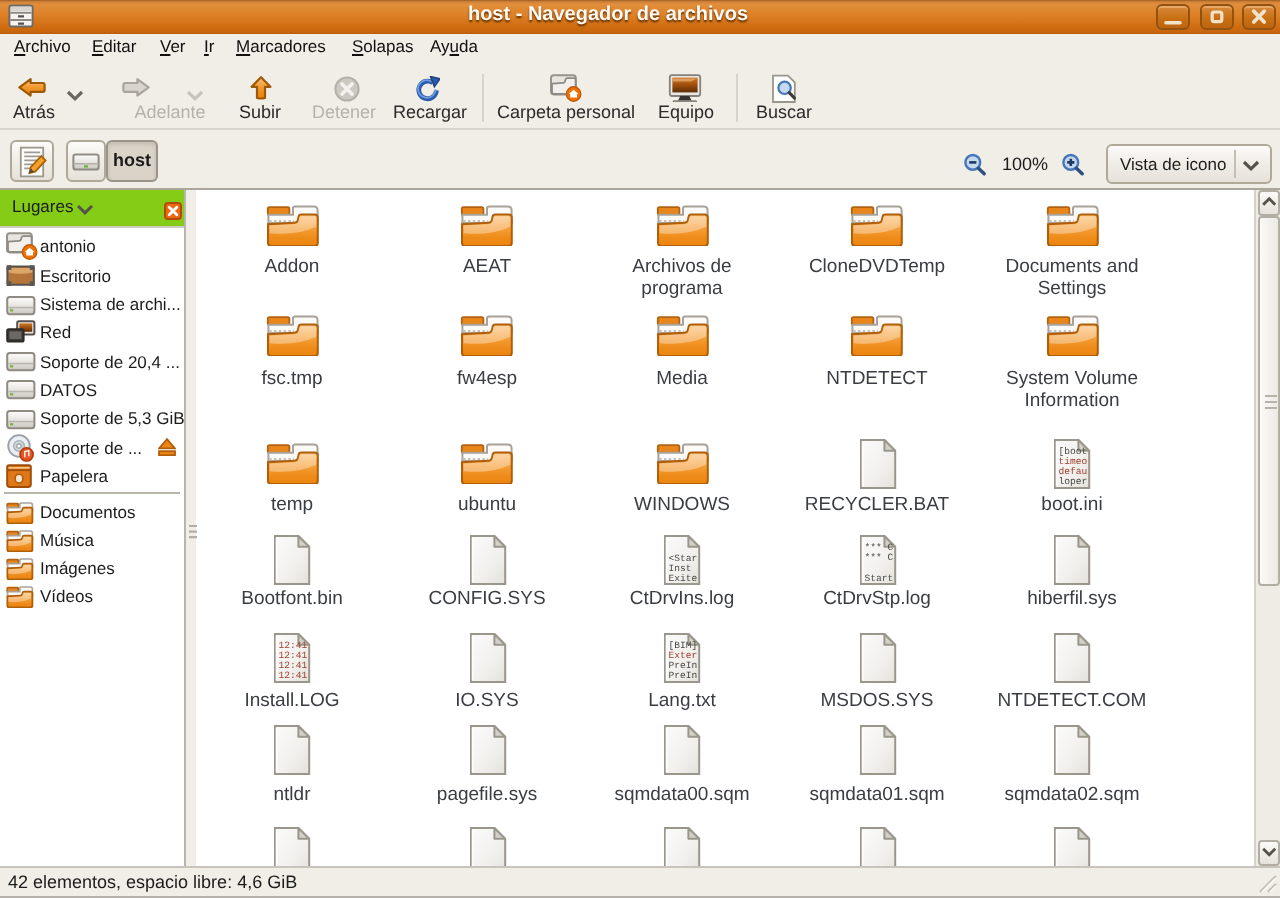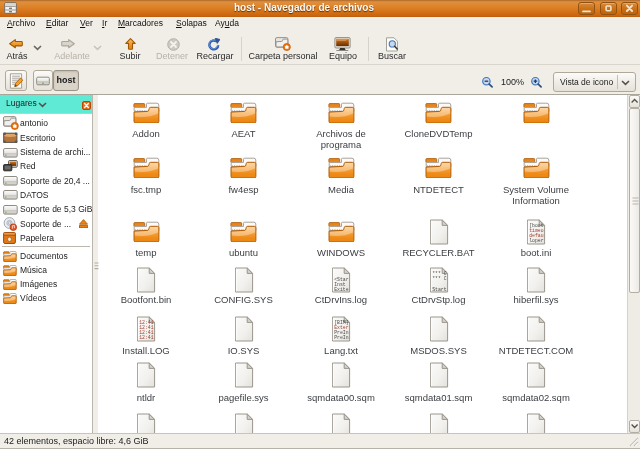--- a/index.html
+++ b/index.html
@@ -201,21 +201,21 @@
 <svg width="14" height="10" style="position:absolute;left:9px;top:7px">
         <use href="#aback"></use>
       </svg>
       <div class="tlabel" style="left:17px;top:19px;width:120px;transform:translateX(-60px)">Atrás</div>
       <svg width="9" height="6" style="position:absolute;left:33px;top:13px">
         <path d="M1,1 l3.5,3.4 L8,1" stroke="#6b675f" stroke-width="1.6" fill="none"></path>
       </svg>
 <svg width="14" height="10" style="position:absolute;left:61px;top:7px">
         <use href="#afwd"></use>
       </svg>
-      <div class="tlabel dis" style="left:68px;top:19px;width:128px;transform:translateX(-60px)">Adelante</div>
+      <div class="tlabel dis" style="left:81px;top:19px;width:128px;transform:translateX(-60px)">Adelante</div>
       <svg width="9" height="6" style="position:absolute;left:93px;top:13px">
         <path d="M1,1 l3.5,3.4 L8,1" stroke="#c9c4bb" stroke-width="1.6" fill="none"></path>
       </svg>
 <svg width="11" height="12" style="position:absolute;left:125px;top:6px">
         <use href="#aup"></use>
       </svg>
       <div class="tlabel" style="left:130px;top:19px;width:120px;transform:translateX(-60px)">Subir</div>
 <svg width="13" height="13" style="position:absolute;left:167px;top:6px">
         <use href="#astop"></use>
       </svg>
@@ -262,21 +262,21 @@
       </svg>
 <div class="lbtn" style="left:553px;top:7px;width:83px;height:20px">
 <div style="position:absolute;left:6px;top:4px;font-size:8.5px;color:#1c1c1c">Vista de icono</div>
 <div style="position:absolute;right:17px;top:2px;bottom:2px;width:1px;background:#c4bfb4"></div>
 <svg width="9" height="6" style="position:absolute;right:5px;top:7px">
           <path d="M1,1 l3.5,3.4 L8,1" stroke="#55524c" stroke-width="1.6" fill="none"></path>
         </svg>
       </div>
 </div>
 <div id="side">
-<div style="position:absolute;left:0;top:0;width:92px;height:19px;background:#5eead4;border-bottom:1px solid #cfcac1">
+<div style="position:absolute;left:0;top:0;width:92px;height:19px;background:#84cc16;border-bottom:1px solid #cfcac1">
 <div style="position:absolute;left:6px;top:3px;font-size:8.5px;color:#1c1c1c">Lugares</div>
 <svg width="9" height="6" style="position:absolute;left:38px;top:7px">
           <path d="M1,1 l3.5,3.4 L8,1" stroke="#55524c" stroke-width="1.5" fill="none"></path>
         </svg>
 <div style="position:absolute;left:82px;top:6px;width:9px;height:9px;border-radius:2px;background:#ec6b12;border:1px solid #b34a08">
 <svg width="7" height="7">
             <path d="M1.6,1.6 l3.8,3.8 M5.4,1.6 l-3.8,3.8" stroke="#fff" stroke-width="1.4" stroke-linecap="round"></path>
           </svg>
         </div>
 </div>
@@ -377,20 +377,22 @@
       </svg>
 <div class="lb" style="left:194.0px;top:32.5px">Archivos de
 programa</div>
 <svg class="ic" width="27" height="21" style="left:327.0px;top:7.0px">
         <use href="#fold"></use>
       </svg>
 <div class="lb" style="left:291.5px;top:32.5px">CloneDVDTemp</div>
 <svg class="ic" width="27" height="21" style="left:424.5px;top:7.0px">
         <use href="#fold"></use>
       </svg>
+<div class="lb" style="left:389.0px;top:32.5px">Documents and
+Settings</div>
 <svg class="ic" width="27" height="21" style="left:34.5px;top:62.0px">
         <use href="#fold"></use>
       </svg>
 <div class="lb" style="left:-1.0px;top:88.5px">fsc.tmp</div>
 <svg class="ic" width="27" height="21" style="left:132.0px;top:62.0px">
         <use href="#fold"></use>
       </svg>
 <div class="lb" style="left:96.5px;top:88.5px">fw4esp</div>
 <svg class="ic" width="27" height="21" style="left:229.5px;top:62.0px">
         <use href="#fold"></use>

